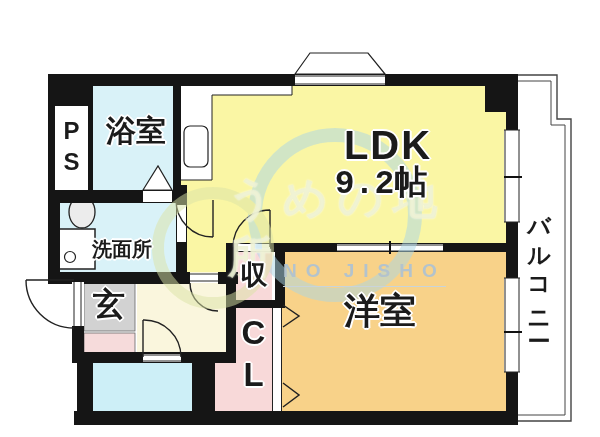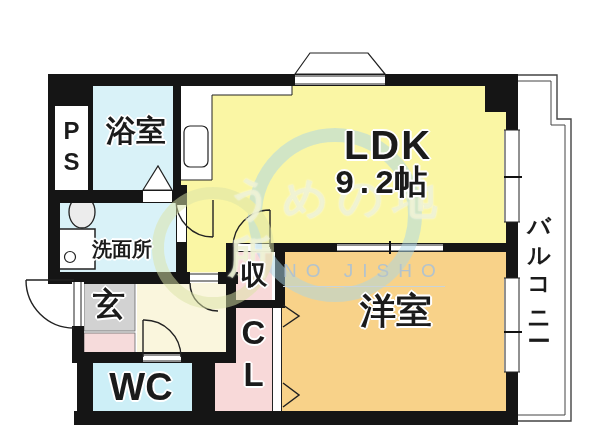--- a/index.html
+++ b/index.html
@@ -15,21 +15,21 @@
                 -1px -1px 0 #fff,1px 1px 0 #fff,-1px 1px 0 #fff,1px -1px 0 #fff;
   }
   .vert{writing-mode:vertical-rl;text-orientation:upright;}
   .wm-text{
     position:absolute;transform:translate(-50%,-50%);z-index:20;pointer-events:none;
     color:rgba(234,239,203,0.72);font-weight:bold;letter-spacing:10px;
     text-shadow:0 0 2px rgba(255,255,255,.8);
   }
   .wm-sub{
     position:absolute;z-index:20;pointer-events:none;color:#b3c3cd;
-    font-weight:normal;letter-spacing:9px;border-bottom:1px solid #c9d4da;
+    font-weight:bold;letter-spacing:9px;border-bottom:1px solid #c9d4da;
     padding-bottom:4px;
   }
 </style>
 </head>
 <body>
 
 <div id="plan">
   <svg width="600" height="437" viewBox="0 0 600 437">
 
     <g>
@@ -129,18 +129,17 @@
 
   <div class="wm-text" style="left:352px;top:228px;font-size:44px;">うめの地所</div>
   <div class="wm-sub" style="left:283px;top:260px;font-size:19px;">NO JISHO</div>
 
   <div class="lbl vert" style="left:71px;top:148px;font-size:24px;letter-spacing:4px;">PS</div>
   <div class="lbl" style="left:136px;top:131px;font-size:30px;text-align:right;">浴室</div>
   <div class="lbl" style="left:388px;top:145px;font-size:40px;letter-spacing:2px;">LDK</div>
   <div class="lbl" style="left:381px;top:182px;font-size:33px;font-family:Liberation Mono, monospace;">9.2帖</div>
   <div class="lbl" style="left:122px;top:249px;font-size:20px;">洗面所</div>
   <div class="lbl" style="left:109px;top:305px;font-size:32px;">玄</div>
-  <div class="lbl" style="left:141px;top:387px;font-size:38px;">WC</div>
   <div class="lbl" style="left:254px;top:275px;font-size:27px;">収</div>
   <div class="lbl vert" style="left:253px;top:356px;font-size:33px;letter-spacing:5px;">CL</div>
-  <div class="lbl" style="left:396px;top:311px;font-size:36px;">洋室</div>
+  <div class="lbl" style="left:380px;top:311px;font-size:36px;">洋室</div>
   <div class="lbl vert" style="left:540px;top:267px;font-size:23px;letter-spacing:6px;">バルコニー</div>
 </div>
 
 </body></html>

